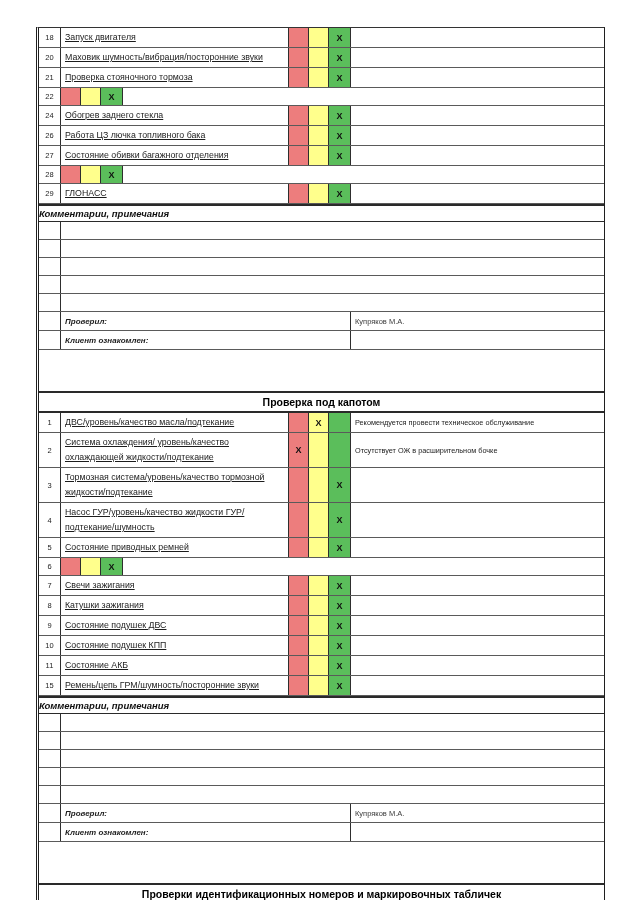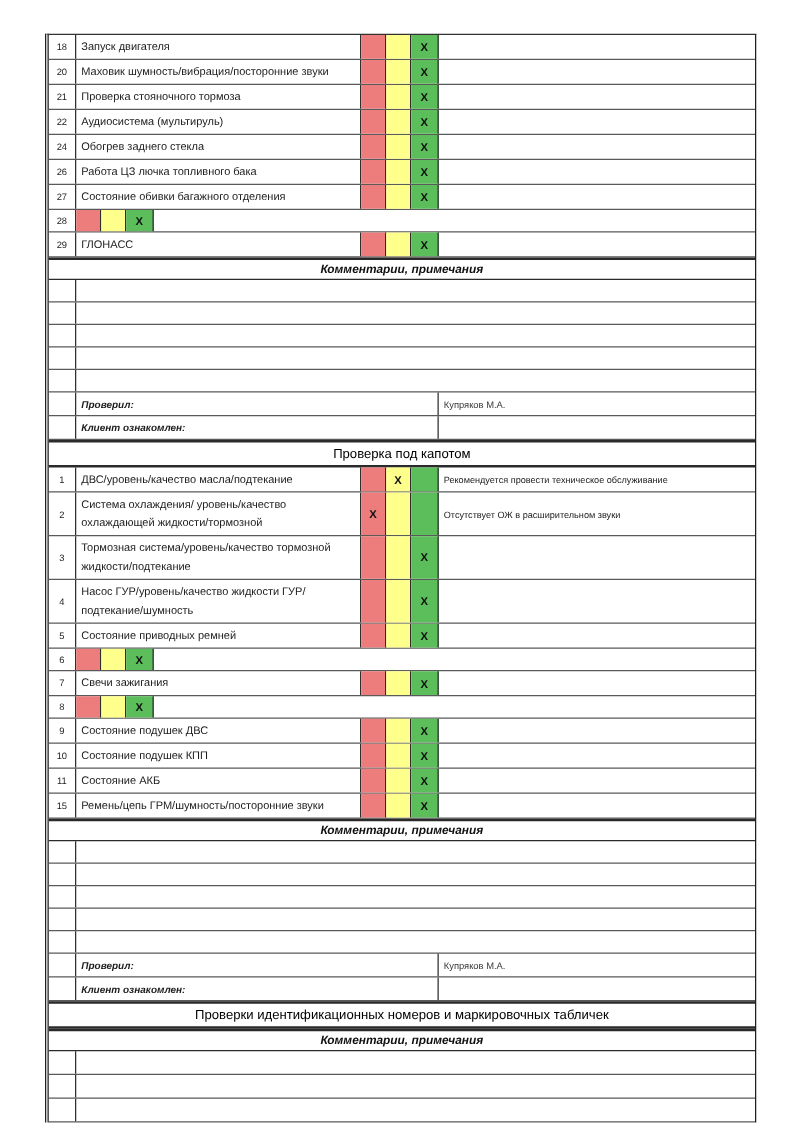--- a/index.html
+++ b/index.html
@@ -5,36 +5,36 @@
   html,body{margin:0;padding:0;background:#fff;}
   body{width:636px;height:900px;position:relative;font-family:"Liberation Sans",sans-serif;color:#111;}
   .sheet{
     position:absolute;left:36px;top:27px;width:569px;box-sizing:border-box;
     border-left:3px double #1f1f1f;border-right:1px solid #1f1f1f;border-top:1px solid #333;
     background:#fff;
   }
   .row{display:flex;align-items:stretch;box-sizing:border-box;min-height:18px;border-bottom:1px solid #5a5a5a;}
   .cell{box-sizing:border-box;display:flex;align-items:center;border-right:1px solid #2e2e2e;overflow:hidden;}
   .c-num{width:22px;justify-content:center;font-size:7.5px;color:#1c1c1c;text-align:right;}
-  .c-label{width:228px;padding:2px 4px;font-size:8.8px;line-height:15px;color:#1c1c1c;}
+  .c-label{width:228px;padding:2px 4px;font-size:8.8px;line-height:15px;color:#1c1c1c;text-decoration:underline;}
   .c-red{width:20px;background:var(--red-cell,#ED7D7D);justify-content:center;}
   .c-yellow{width:20px;background:var(--yellow-cell,#FFFF8C);justify-content:center;}
   .c-green{width:22px;background:var(--green-cell,#5BBE5B);justify-content:center;}
   .mark{font-weight:bold;font-size:9px;color:#101010;}
   .c-comment{flex:1;padding:1px 4px;font-size:7.3px;color:#222;border-right:none;text-align:right;}
   .c-wide{flex:1;border-right:none;}
   .hdr-comments{
-    box-sizing:border-box;min-height:16px;line-height:14px;padding-top:1px;text-align:center;
+    box-sizing:border-box;min-height:16px;line-height:14px;padding-top:1px;text-align:left;
     font-weight:bold;font-style:italic;font-size:9.5px;color:#101010;
     border-top:2px solid #2a2a2a;border-bottom:1px solid #2a2a2a;
   }
   .hdr-section{
     box-sizing:border-box;min-height:19px;line-height:18px;text-align:center;
-    font-weight:normal;font-size:10.5px;color:#000;
-    border-top:2px solid #2a2a2a;border-bottom:2px solid #2a2a2a;
+    font-weight:bold;font-size:10.5px;color:#000;
+    border-top:2px solid #2a2a2a;border-bottom:2px solid #2a2a2a;margin-top:41px;
   }
   .sign-row{min-height:19px;}
   .c-sign-label{width:290px;padding:2px 4px;font-size:8px;font-weight:bold;font-style:italic;color:#1c1c1c;}
   .c-sign-value{flex:1;padding:2px 4px;font-size:7.5px;color:#3a3a3a;border-right:none;}
   .blank-3 .row{min-height:19px;}
 </style>
 </head>
 <body>
 
 <div class="sheet">
@@ -63,21 +63,20 @@
         <div class="cell c-num">21</div>
         <div class="cell c-label">Проверка стояночного тормоза</div>
         <div class="cell c-red mark"></div>
         <div class="cell c-yellow mark"></div>
         <div class="cell c-green mark">X</div>
         <div class="cell c-comment"></div>
       </div>
 
       <div class="row">
         <div class="cell c-num">22</div>
-        <div class="cell c-label">Аудиосистема (мультируль)</div>
         <div class="cell c-red mark"></div>
         <div class="cell c-yellow mark"></div>
         <div class="cell c-green mark">X</div>
         <div class="cell c-comment"></div>
       </div>
 
       <div class="row">
         <div class="cell c-num">24</div>
         <div class="cell c-label">Обогрев заднего стекла</div>
         <div class="cell c-red mark"></div>
@@ -171,25 +170,25 @@
         <div class="cell c-num">1</div>
         <div class="cell c-label">ДВС/уровень/качество масла/подтекание</div>
         <div class="cell c-red mark"></div>
         <div class="cell c-yellow mark">X</div>
         <div class="cell c-green mark"></div>
         <div class="cell c-comment">Рекомендуется провести техническое обслуживание</div>
       </div>
 
       <div class="row">
         <div class="cell c-num">2</div>
-        <div class="cell c-label">Система охлаждения/ уровень/качество охлаждающей жидкости/тормозной</div>
+        <div class="cell c-label">Система охлаждения/ уровень/качество охлаждающей жидкости/подтекание</div>
         <div class="cell c-red mark">X</div>
         <div class="cell c-yellow mark"></div>
         <div class="cell c-green mark"></div>
-        <div class="cell c-comment">Отсутствует ОЖ в расширительном звуки</div>
+        <div class="cell c-comment">Отсутствует ОЖ в расширительном бочке</div>
       </div>
 
       <div class="row">
         <div class="cell c-num">3</div>
         <div class="cell c-label">Тормозная система/уровень/качество тормозной жидкости/подтекание</div>
         <div class="cell c-red mark"></div>
         <div class="cell c-yellow mark"></div>
         <div class="cell c-green mark">X</div>
         <div class="cell c-comment"></div>
       </div>
@@ -224,20 +223,21 @@
         <div class="cell c-num">7</div>
         <div class="cell c-label">Свечи зажигания</div>
         <div class="cell c-red mark"></div>
         <div class="cell c-yellow mark"></div>
         <div class="cell c-green mark">X</div>
         <div class="cell c-comment"></div>
       </div>
 
       <div class="row">
         <div class="cell c-num">8</div>
+        <div class="cell c-label">Катушки зажигания</div>
         <div class="cell c-red mark"></div>
         <div class="cell c-yellow mark"></div>
         <div class="cell c-green mark">X</div>
         <div class="cell c-comment"></div>
       </div>
 
       <div class="row">
         <div class="cell c-num">9</div>
         <div class="cell c-label">Состояние подушек ДВС</div>
         <div class="cell c-red mark"></div>

